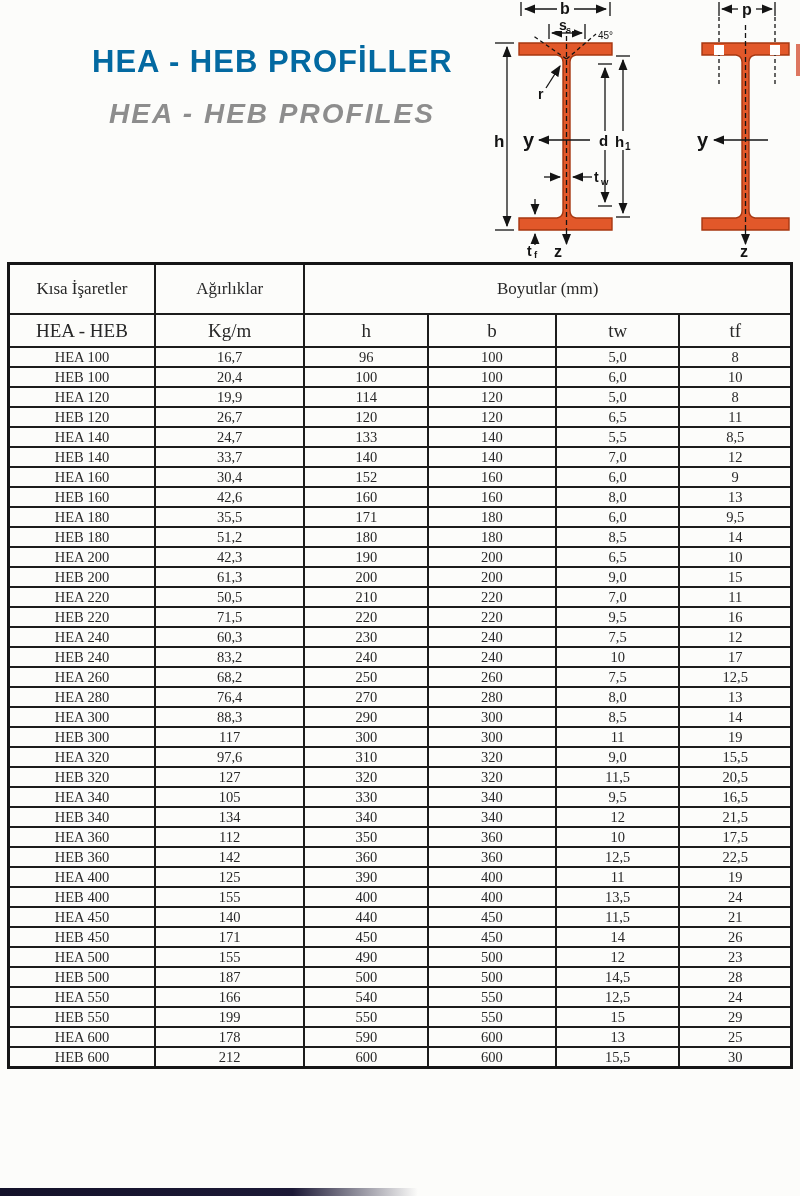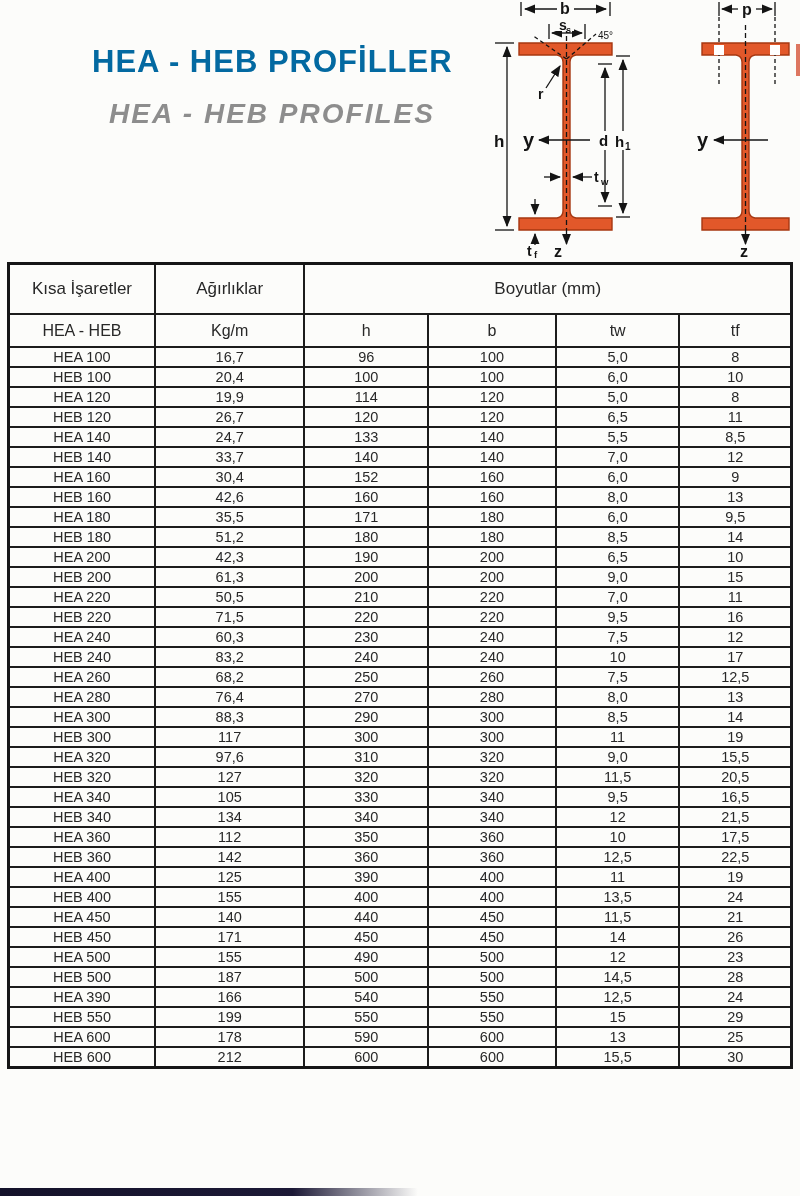--- a/index.html
+++ b/index.html
@@ -12,34 +12,34 @@
   .page-title{
     position:absolute;left:92px;top:44px;
     font-size:31px;font-weight:bold;letter-spacing:1px;color:#0369a1;
   }
   .page-subtitle{
     position:absolute;left:103px;top:98px;
     font-size:28px;font-weight:bold;font-style:italic;letter-spacing:2px;color:#8d8d8d;margin-left:6px;
   }
   .diagram-wrap{position:absolute;left:492px;top:0;width:306px;height:260px;}
   .scan-edge{position:absolute;right:0px;top:44px;width:4px;height:32px;background:#d4543a;opacity:.8;}
-  .table-wrap{position:absolute;left:7px;top:262px;width:786px;}
+  .table-wrap{position:absolute;left:7px;top:262px;width:786px;font-family:Liberation Serif, serif;}
   table.profiles{
     width:100%;border-collapse:collapse;table-layout:fixed;
     border:3px solid #161616;
   }
   table.profiles th, table.profiles td{
     border:2px solid #1c1c1c;
     text-align:center;vertical-align:middle;
     padding:0;
     color:#282828;
     font-weight:normal;
   }
   tr.group-header th{height:48px;font-size:17px;}
-  tr.sub-header th{height:31px;font-size:16px;}
+  tr.sub-header th{height:31px;font-size:19px;}
   tbody td{height:18px;font-size:14.5px;line-height:1;}
   .strip{
     position:absolute;left:0;top:1188px;width:418px;height:8px;
     background:linear-gradient(to right,#14122a 0%,#1c1936 70%,#35305500 100%);
     border-radius:0 3px 3px 0;
   }
   svg text{fill:#141414;}
 </style>
 </head>
 <body>
@@ -458,21 +458,21 @@
   <tr>
     <td>HEB 500</td>
     <td>187</td>
     <td>500</td>
     <td>500</td>
     <td>14,5</td>
     <td>28</td>
   </tr>
 
   <tr>
-    <td>HEA 390</td>
+    <td>HEA 550</td>
     <td>166</td>
     <td>540</td>
     <td>550</td>
     <td>12,5</td>
     <td>24</td>
   </tr>
 
   <tr>
     <td>HEB 550</td>
     <td>199</td>

